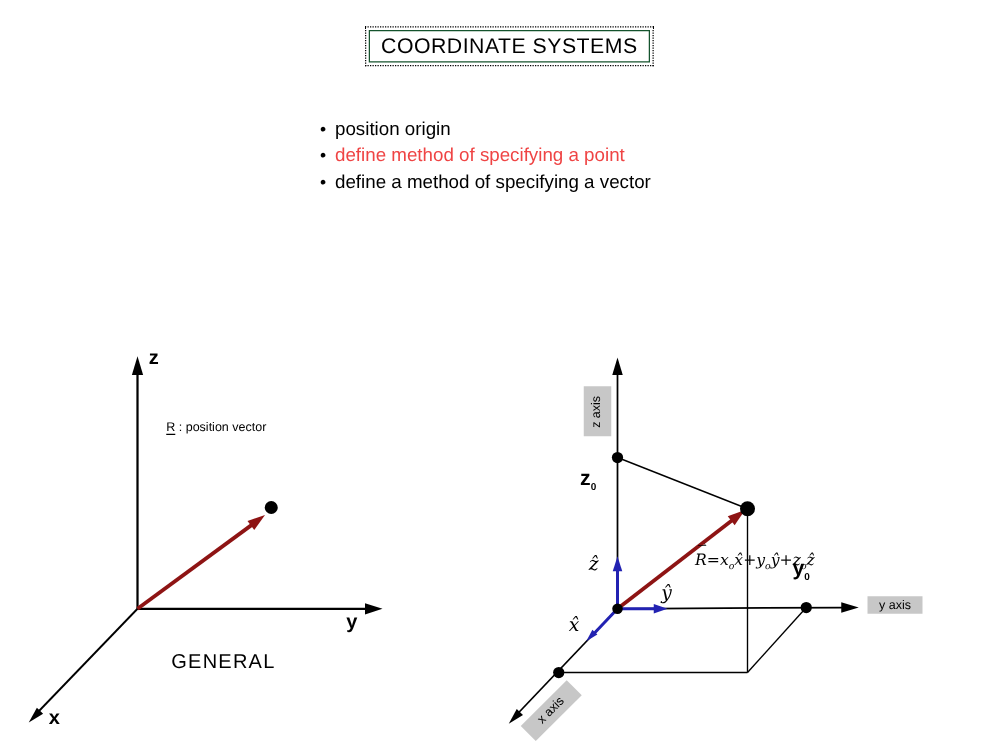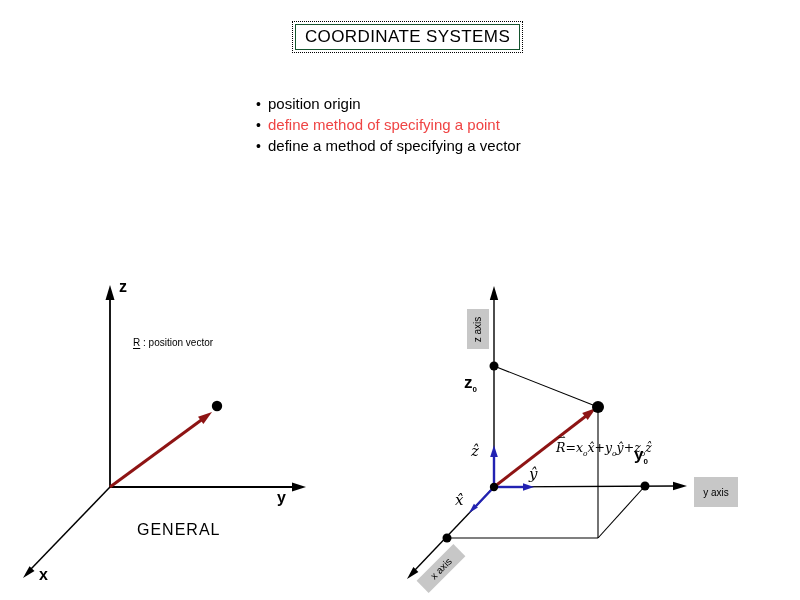--- a/index.html
+++ b/index.html
@@ -40,21 +40,21 @@
   .r-caption .underline { text-decoration: underline; text-underline-offset: 2px; }
   .general-caption { left: 137px; top: 521px; font-size: 16px; letter-spacing: 1px; text-align: center; }
 
   .gray-box {
     background: #c7c7c7;
     display: flex; align-items: center; justify-content: center;
     font-size: 10px; color: #000000;
   }
   .z-axis-box { left: 467px; top: 309px; width: 22px; height: 40px; }
   .z-axis-box span { transform: rotate(-90deg); white-space: nowrap; }
-  .y-axis-box { left: 694px; top: 477px; width: 44px; height: 30px; }
+  .y-axis-box { left: 694px; top: 477px; width: 44px; height: 14px; }
   .x-axis-box { left: 415px; top: 560px; width: 52px; height: 17px; transform: rotate(-45deg); }
 
   .pt-label { font-weight: bold; font-size: 17px; white-space: nowrap; }
   .pt-label sub { font-size: 8px; font-weight: bold; }
   .z0-label { left: 464px; top: 353px; margin-top: 20px; }
   .y0-label { left: 634px; top: 445px; }
 
   .unit-label {
     font-family: "DejaVu Serif", "Liberation Serif", serif;
     font-style: italic; font-size: 15px;

